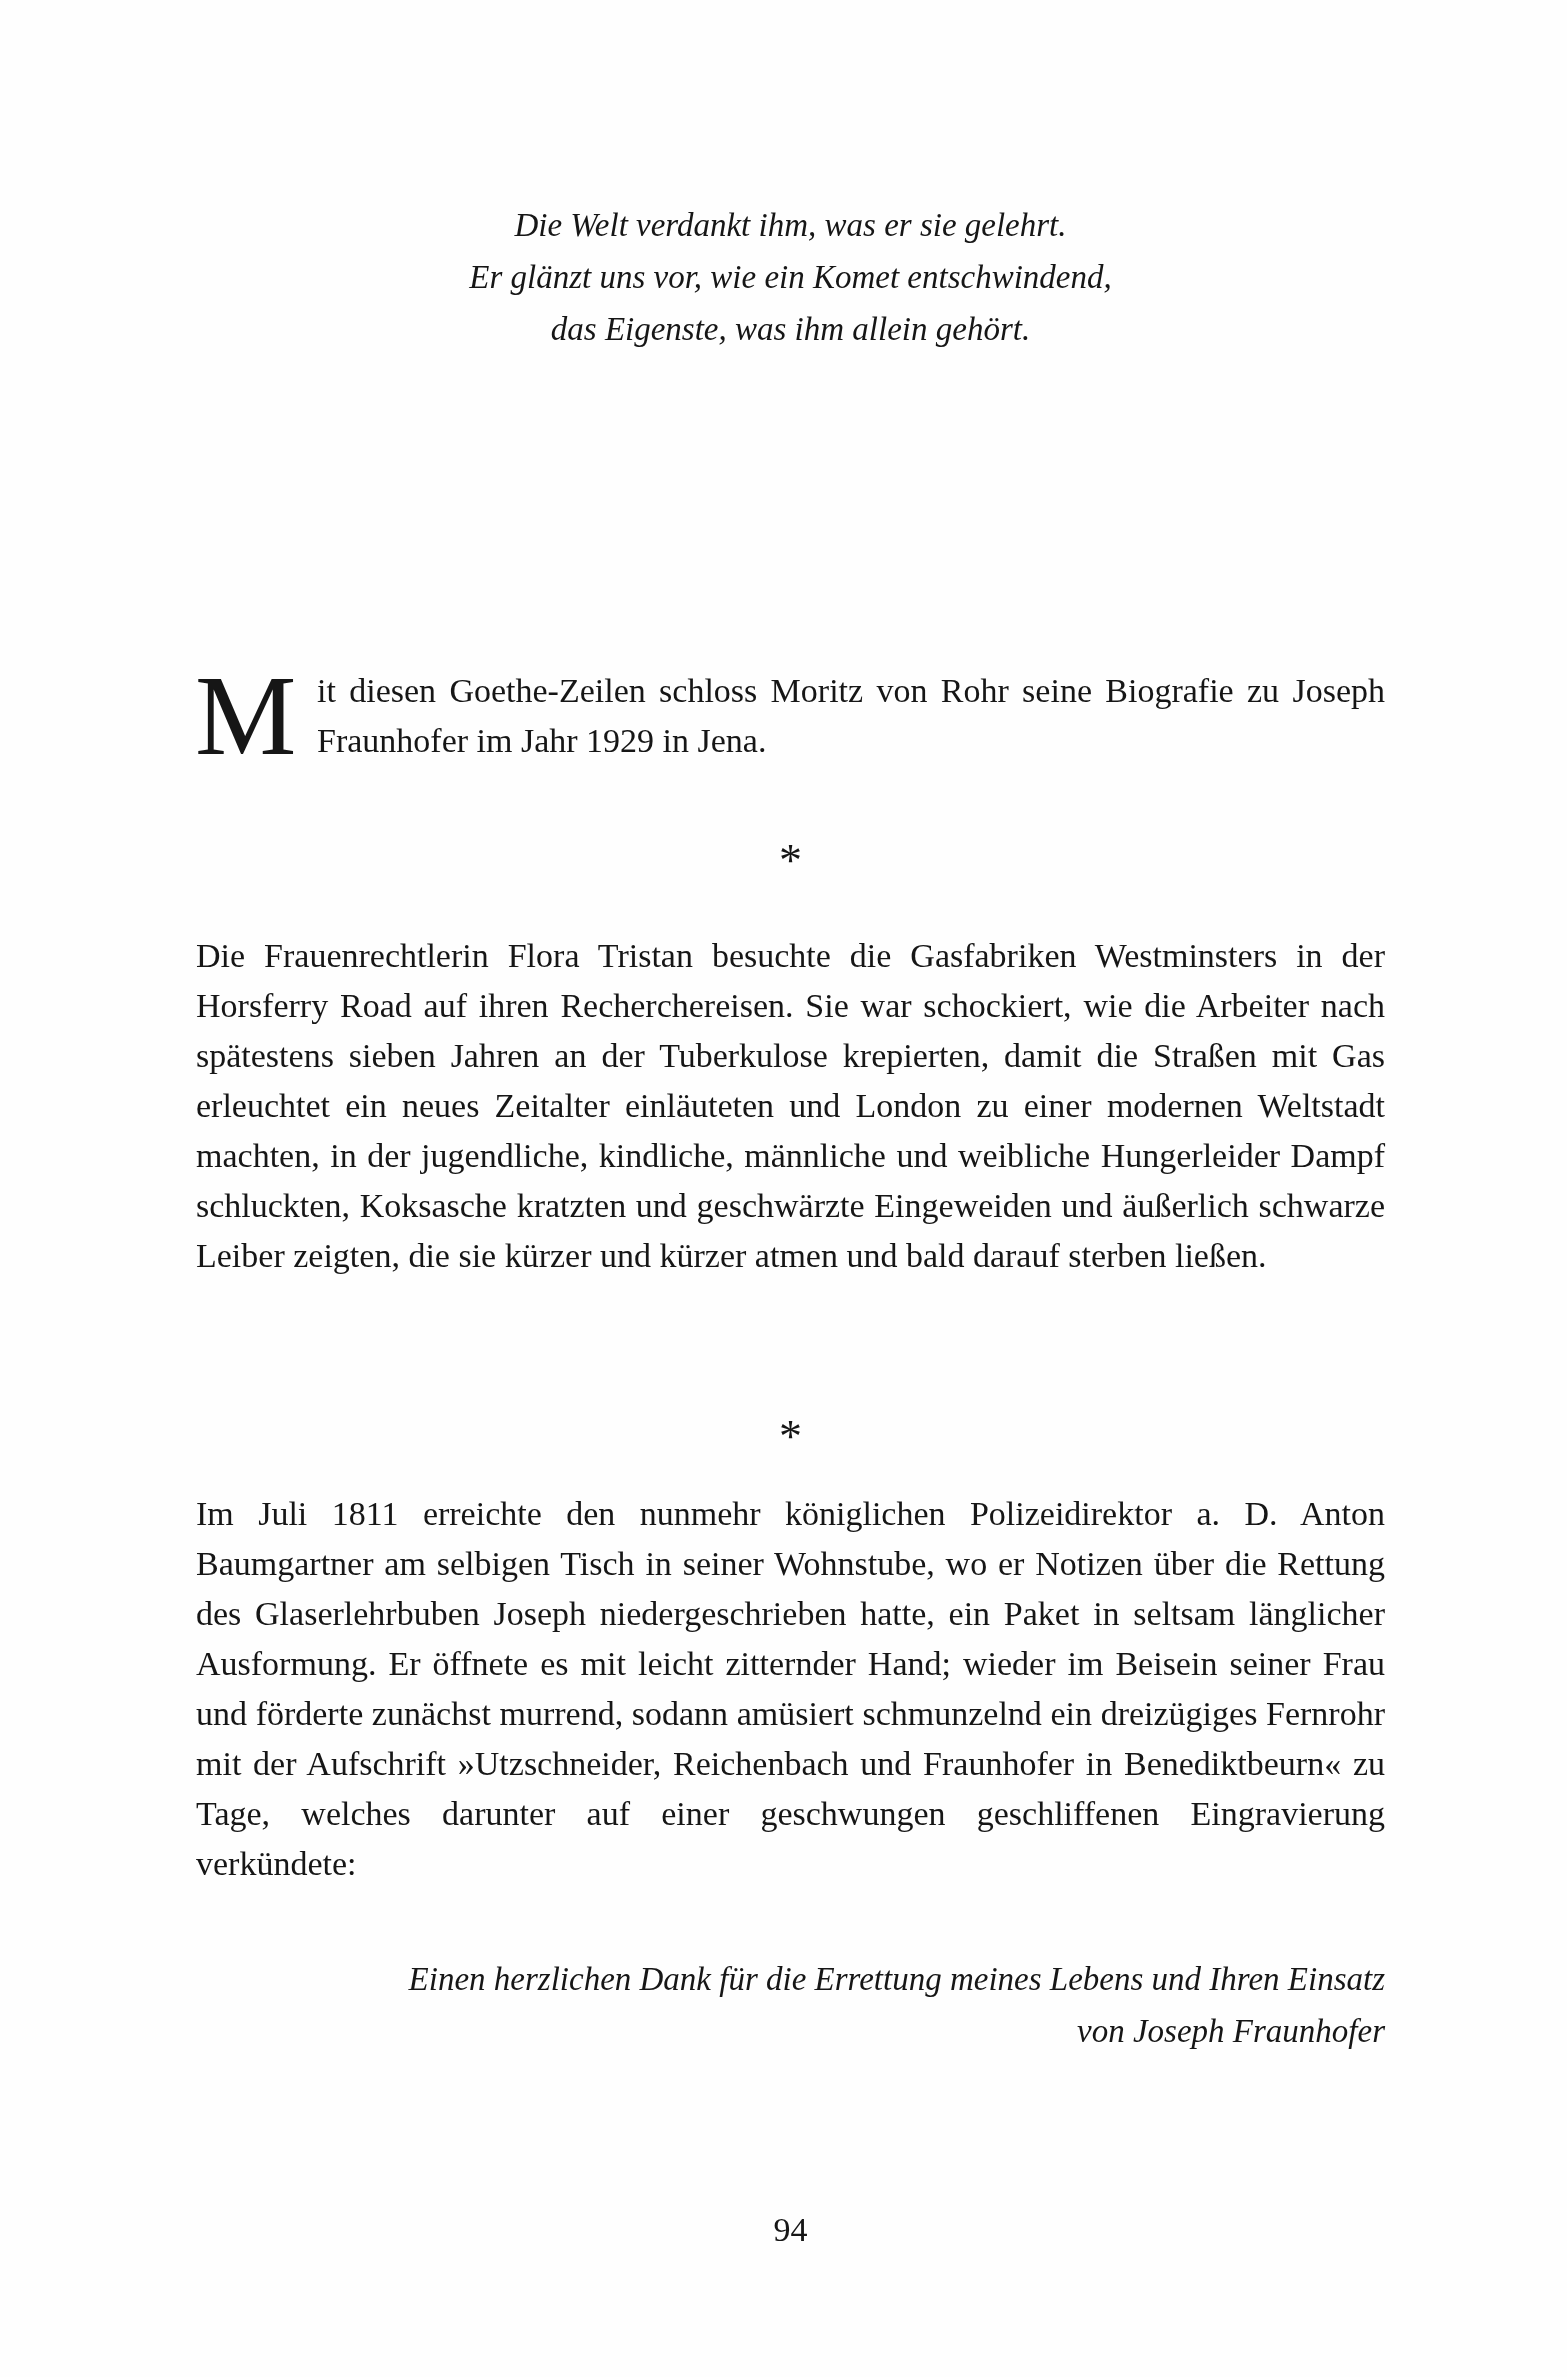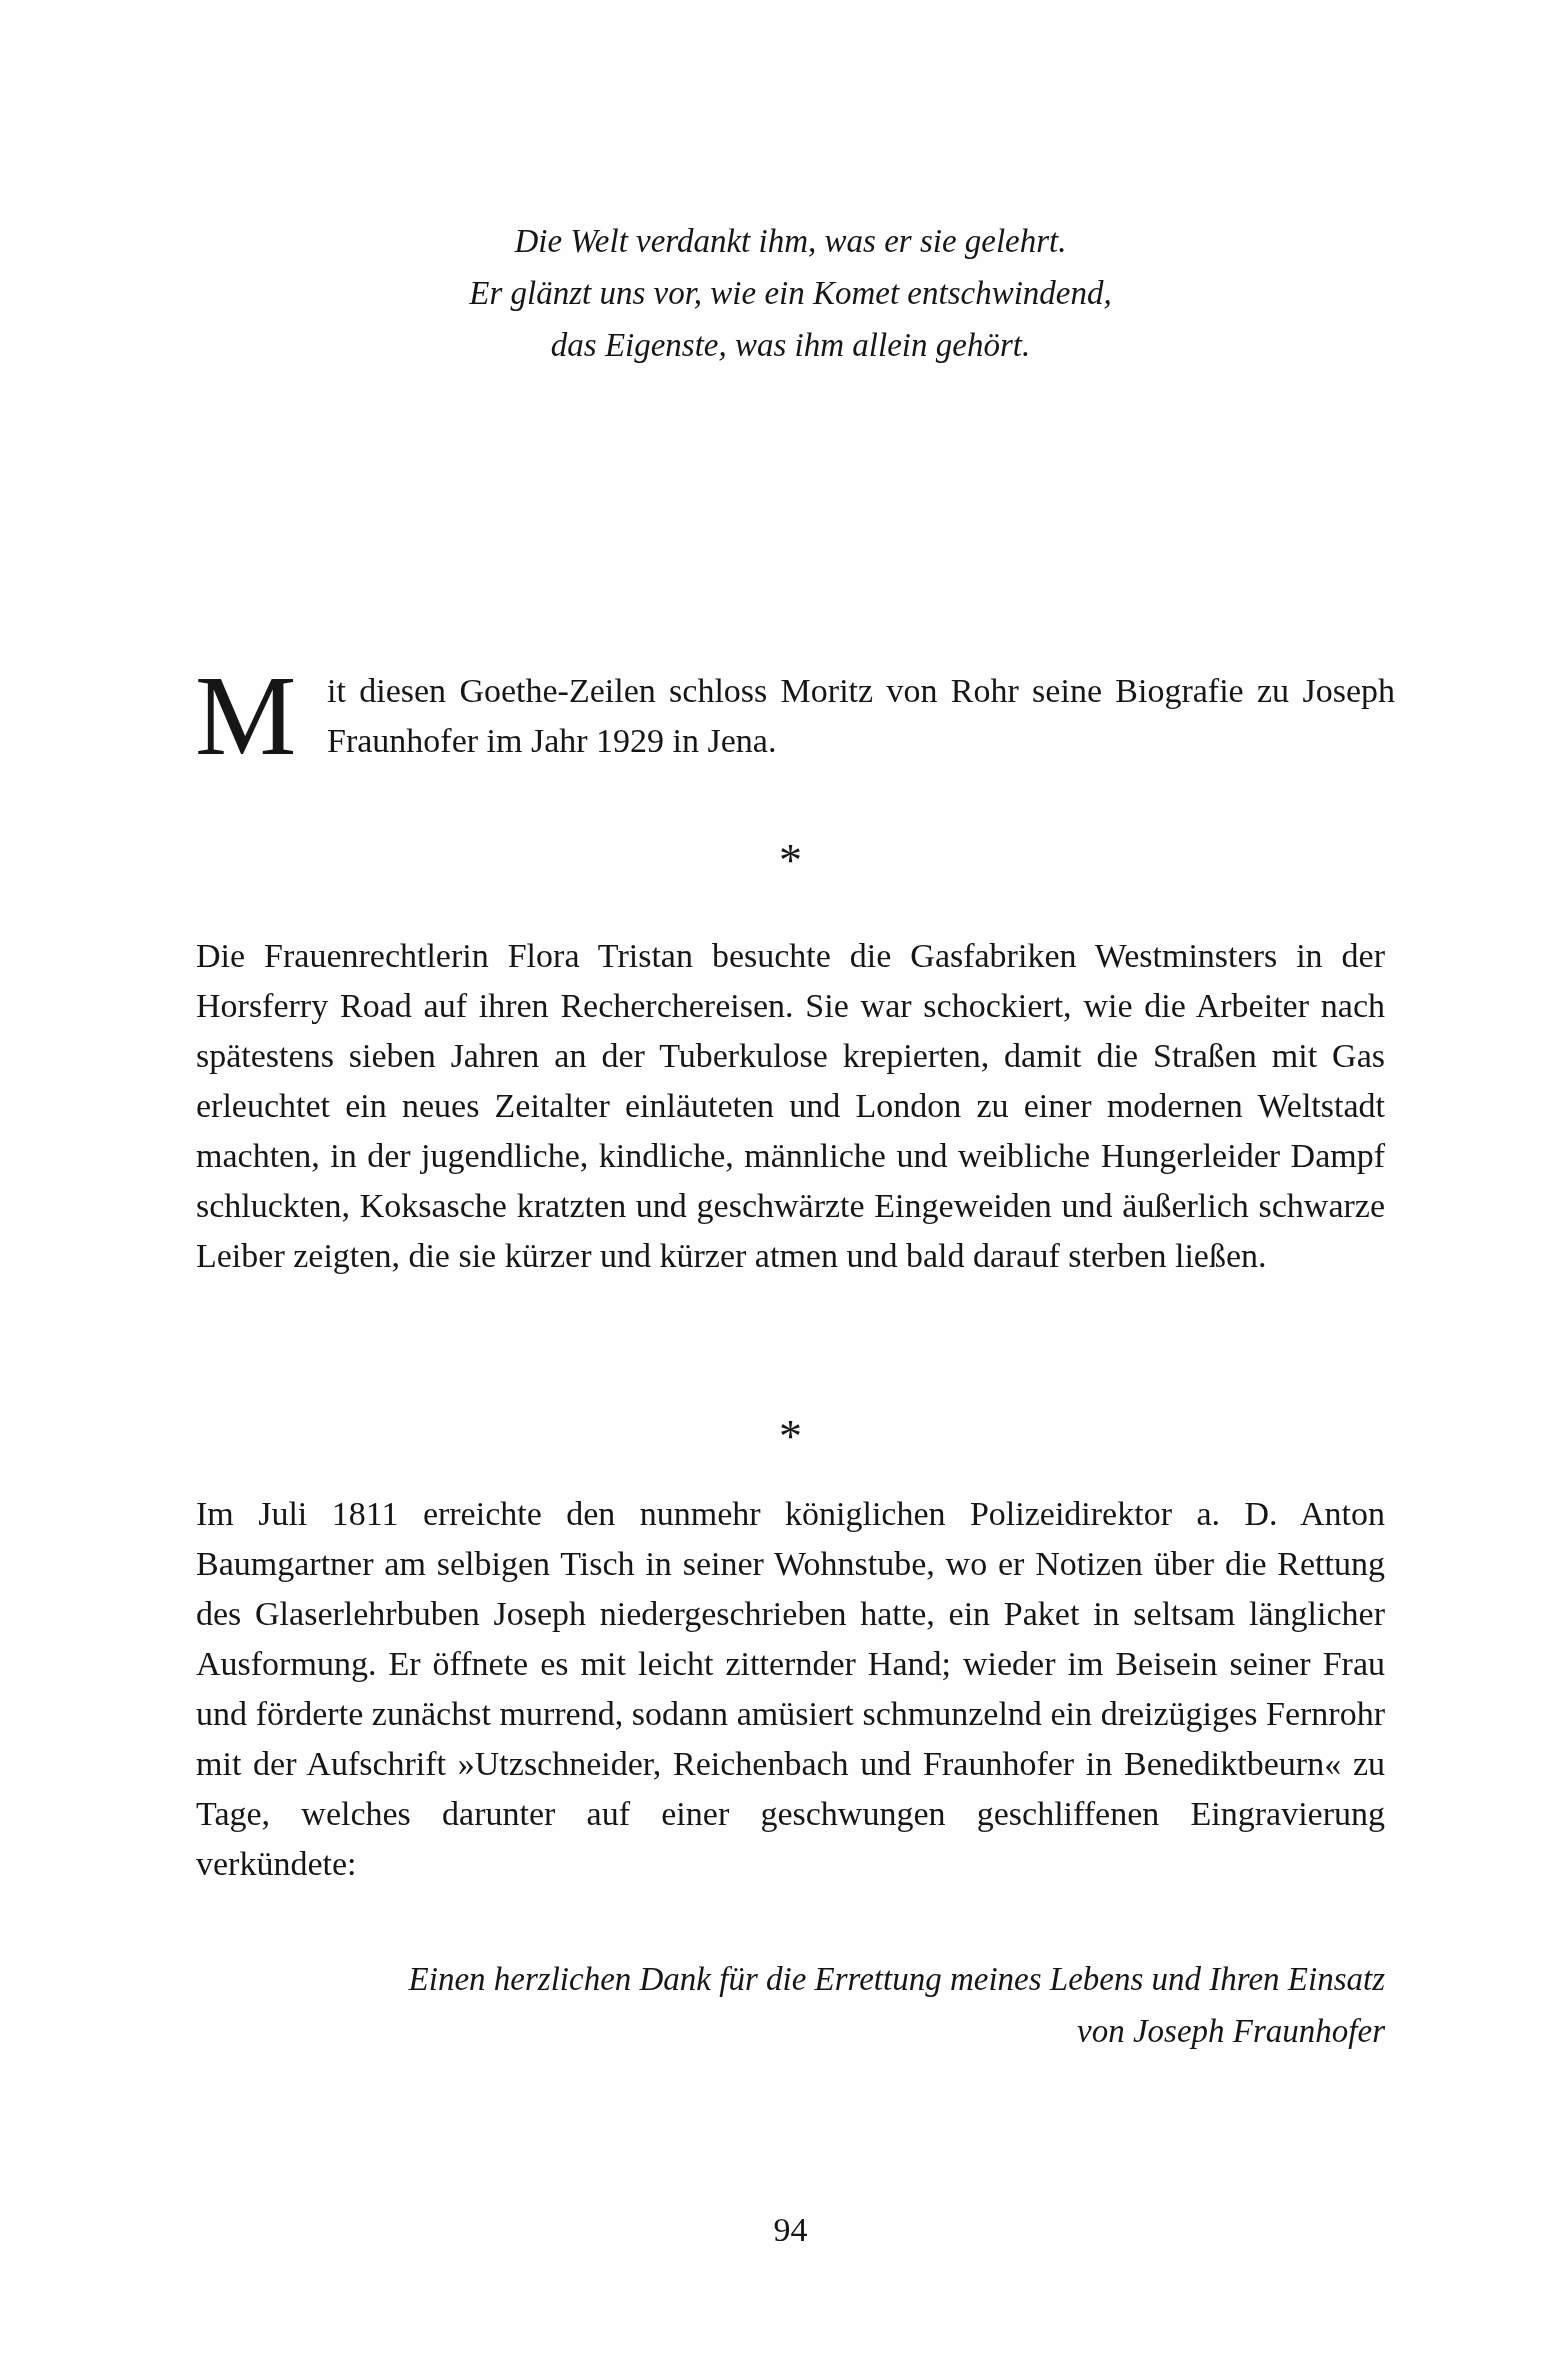--- a/index.html
+++ b/index.html
@@ -20,33 +20,32 @@
     position: absolute;
     left: 196px;
     width: 1189px;
   }
   .epigraph {
     top: 199px;
     text-align: center;
     font-style: italic;
     font-size: 33px;
     line-height: 52px;
-    margin-top: 16px;
   }
   .epigraph-line { white-space: nowrap; }
   .paragraph {
     font-size: 34px;
     line-height: 50px;
     text-align: justify;
     hyphens: auto;
     -webkit-hyphens: auto;
   }
   .p1 {
     top: 666px;
-    left: 327px;
+    left: 317px;
     width: 1068px;
   }
   .drop-cap {
     position: absolute;
     left: 195px;
     top: 659px;
     width: 124px;
     font-size: 114px;
     line-height: 1;
     font-weight: 400;

